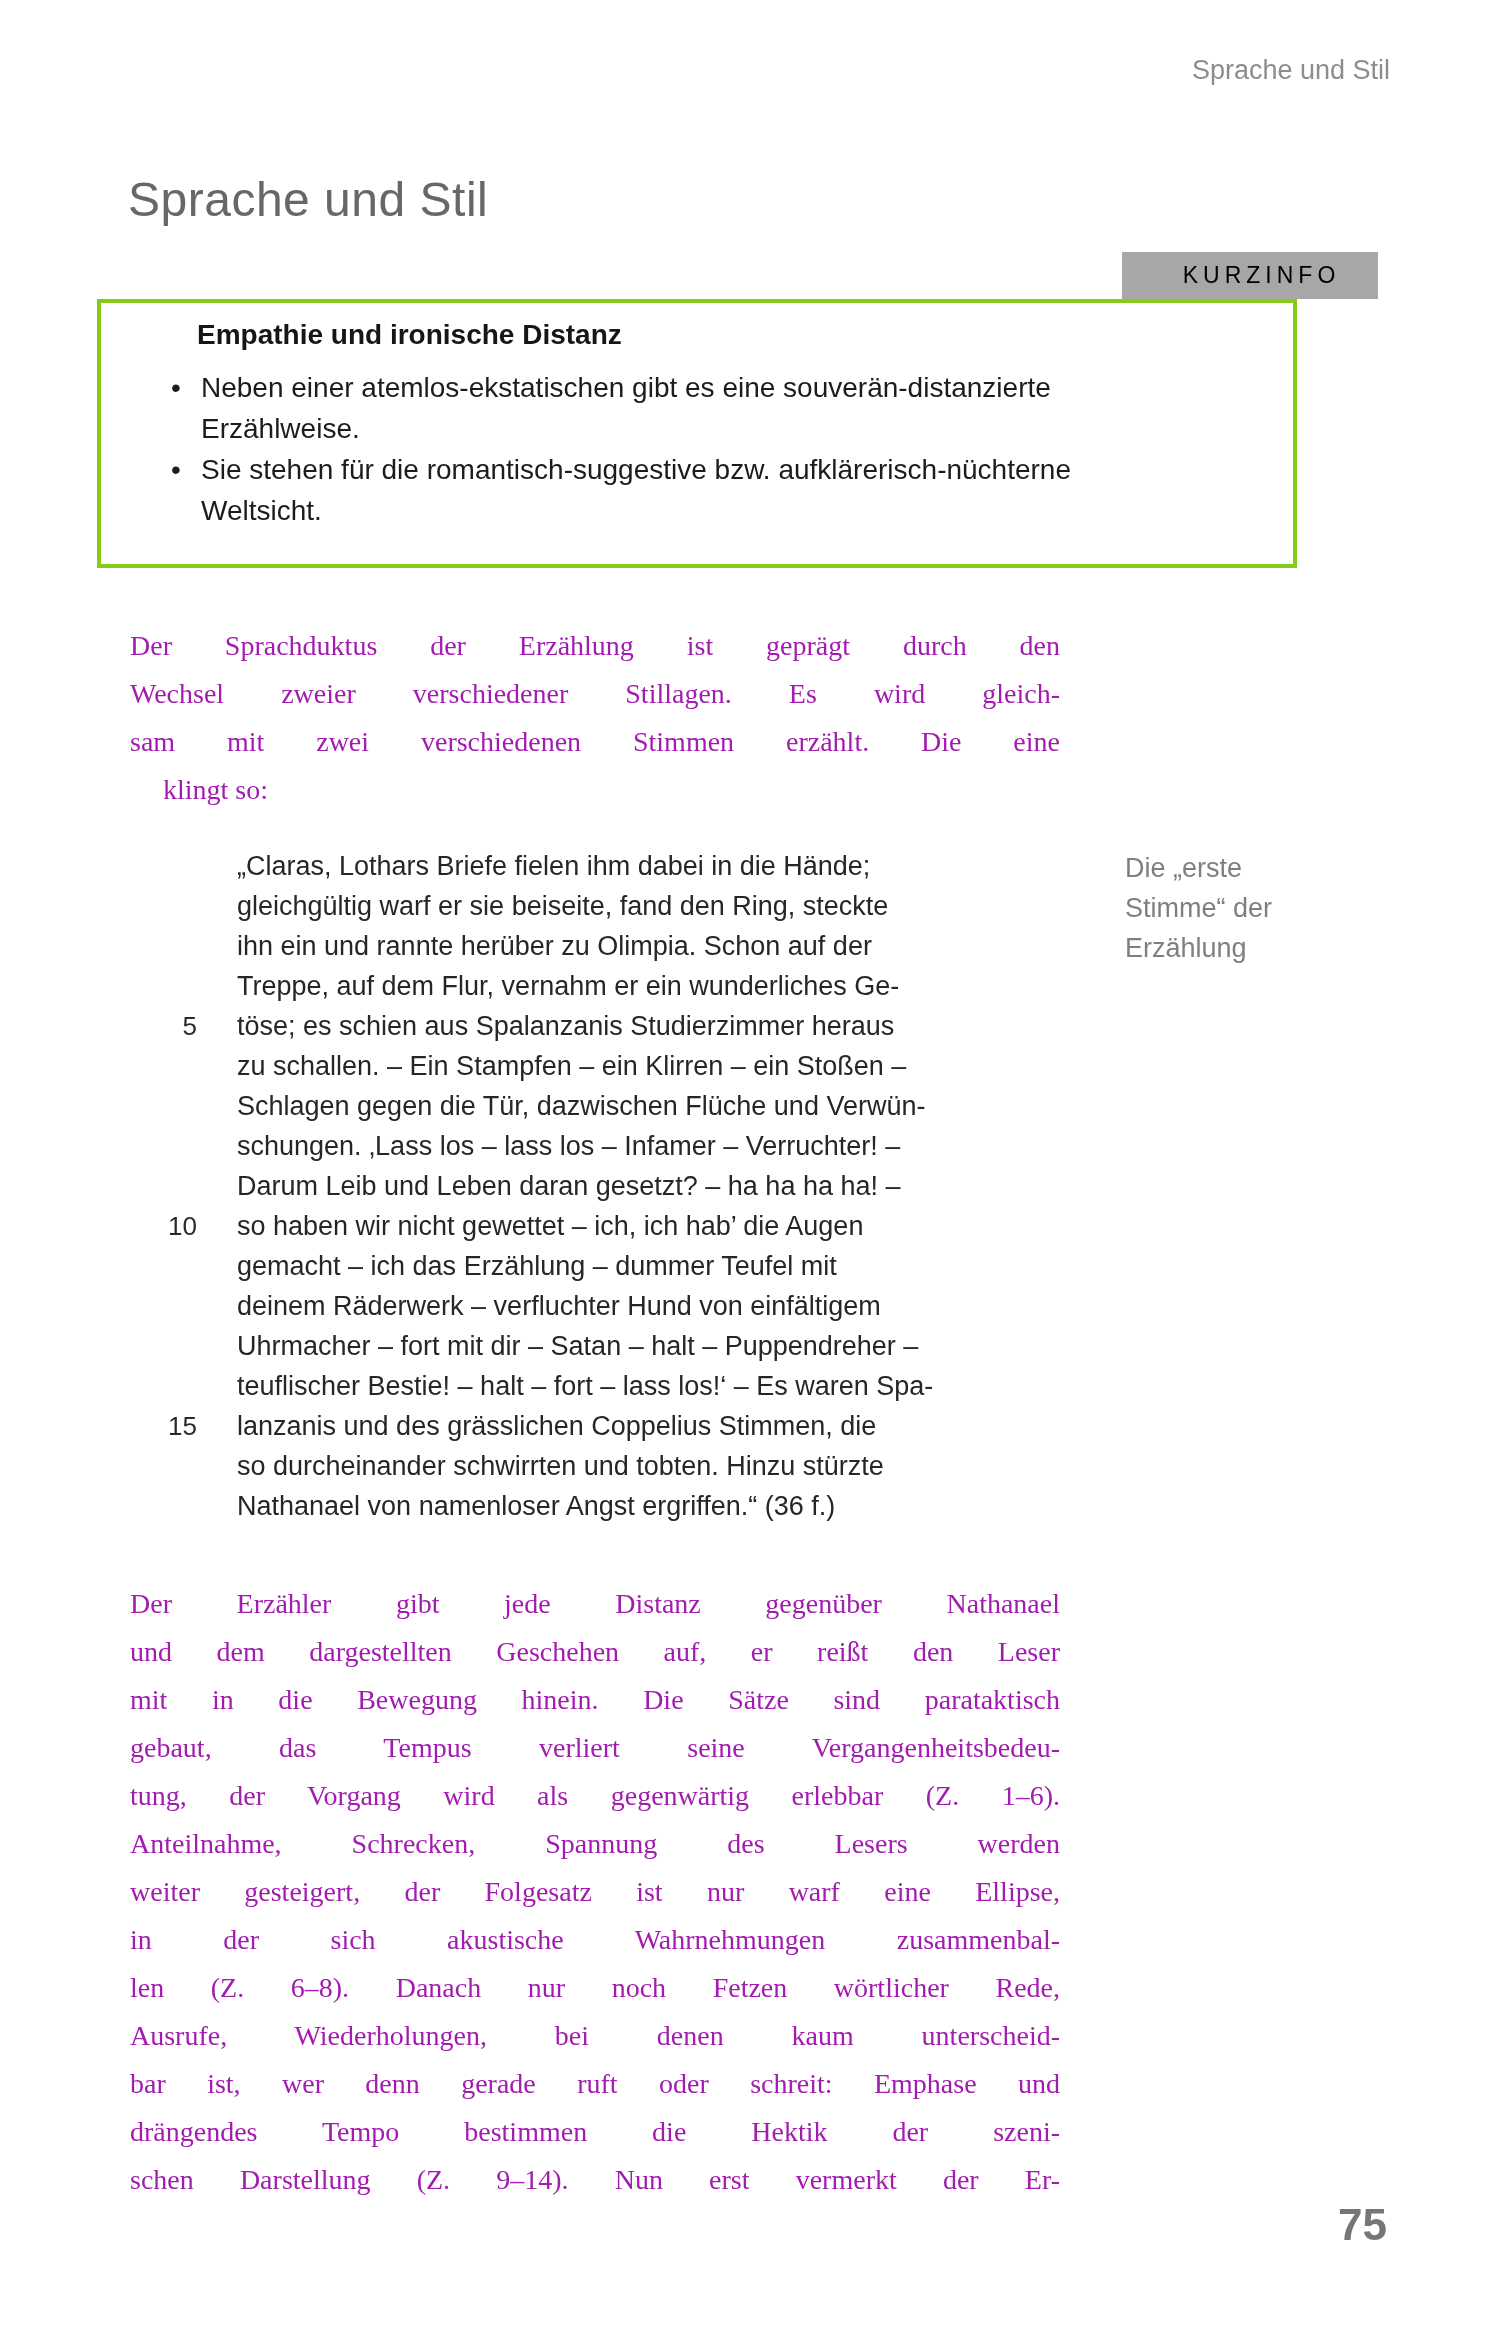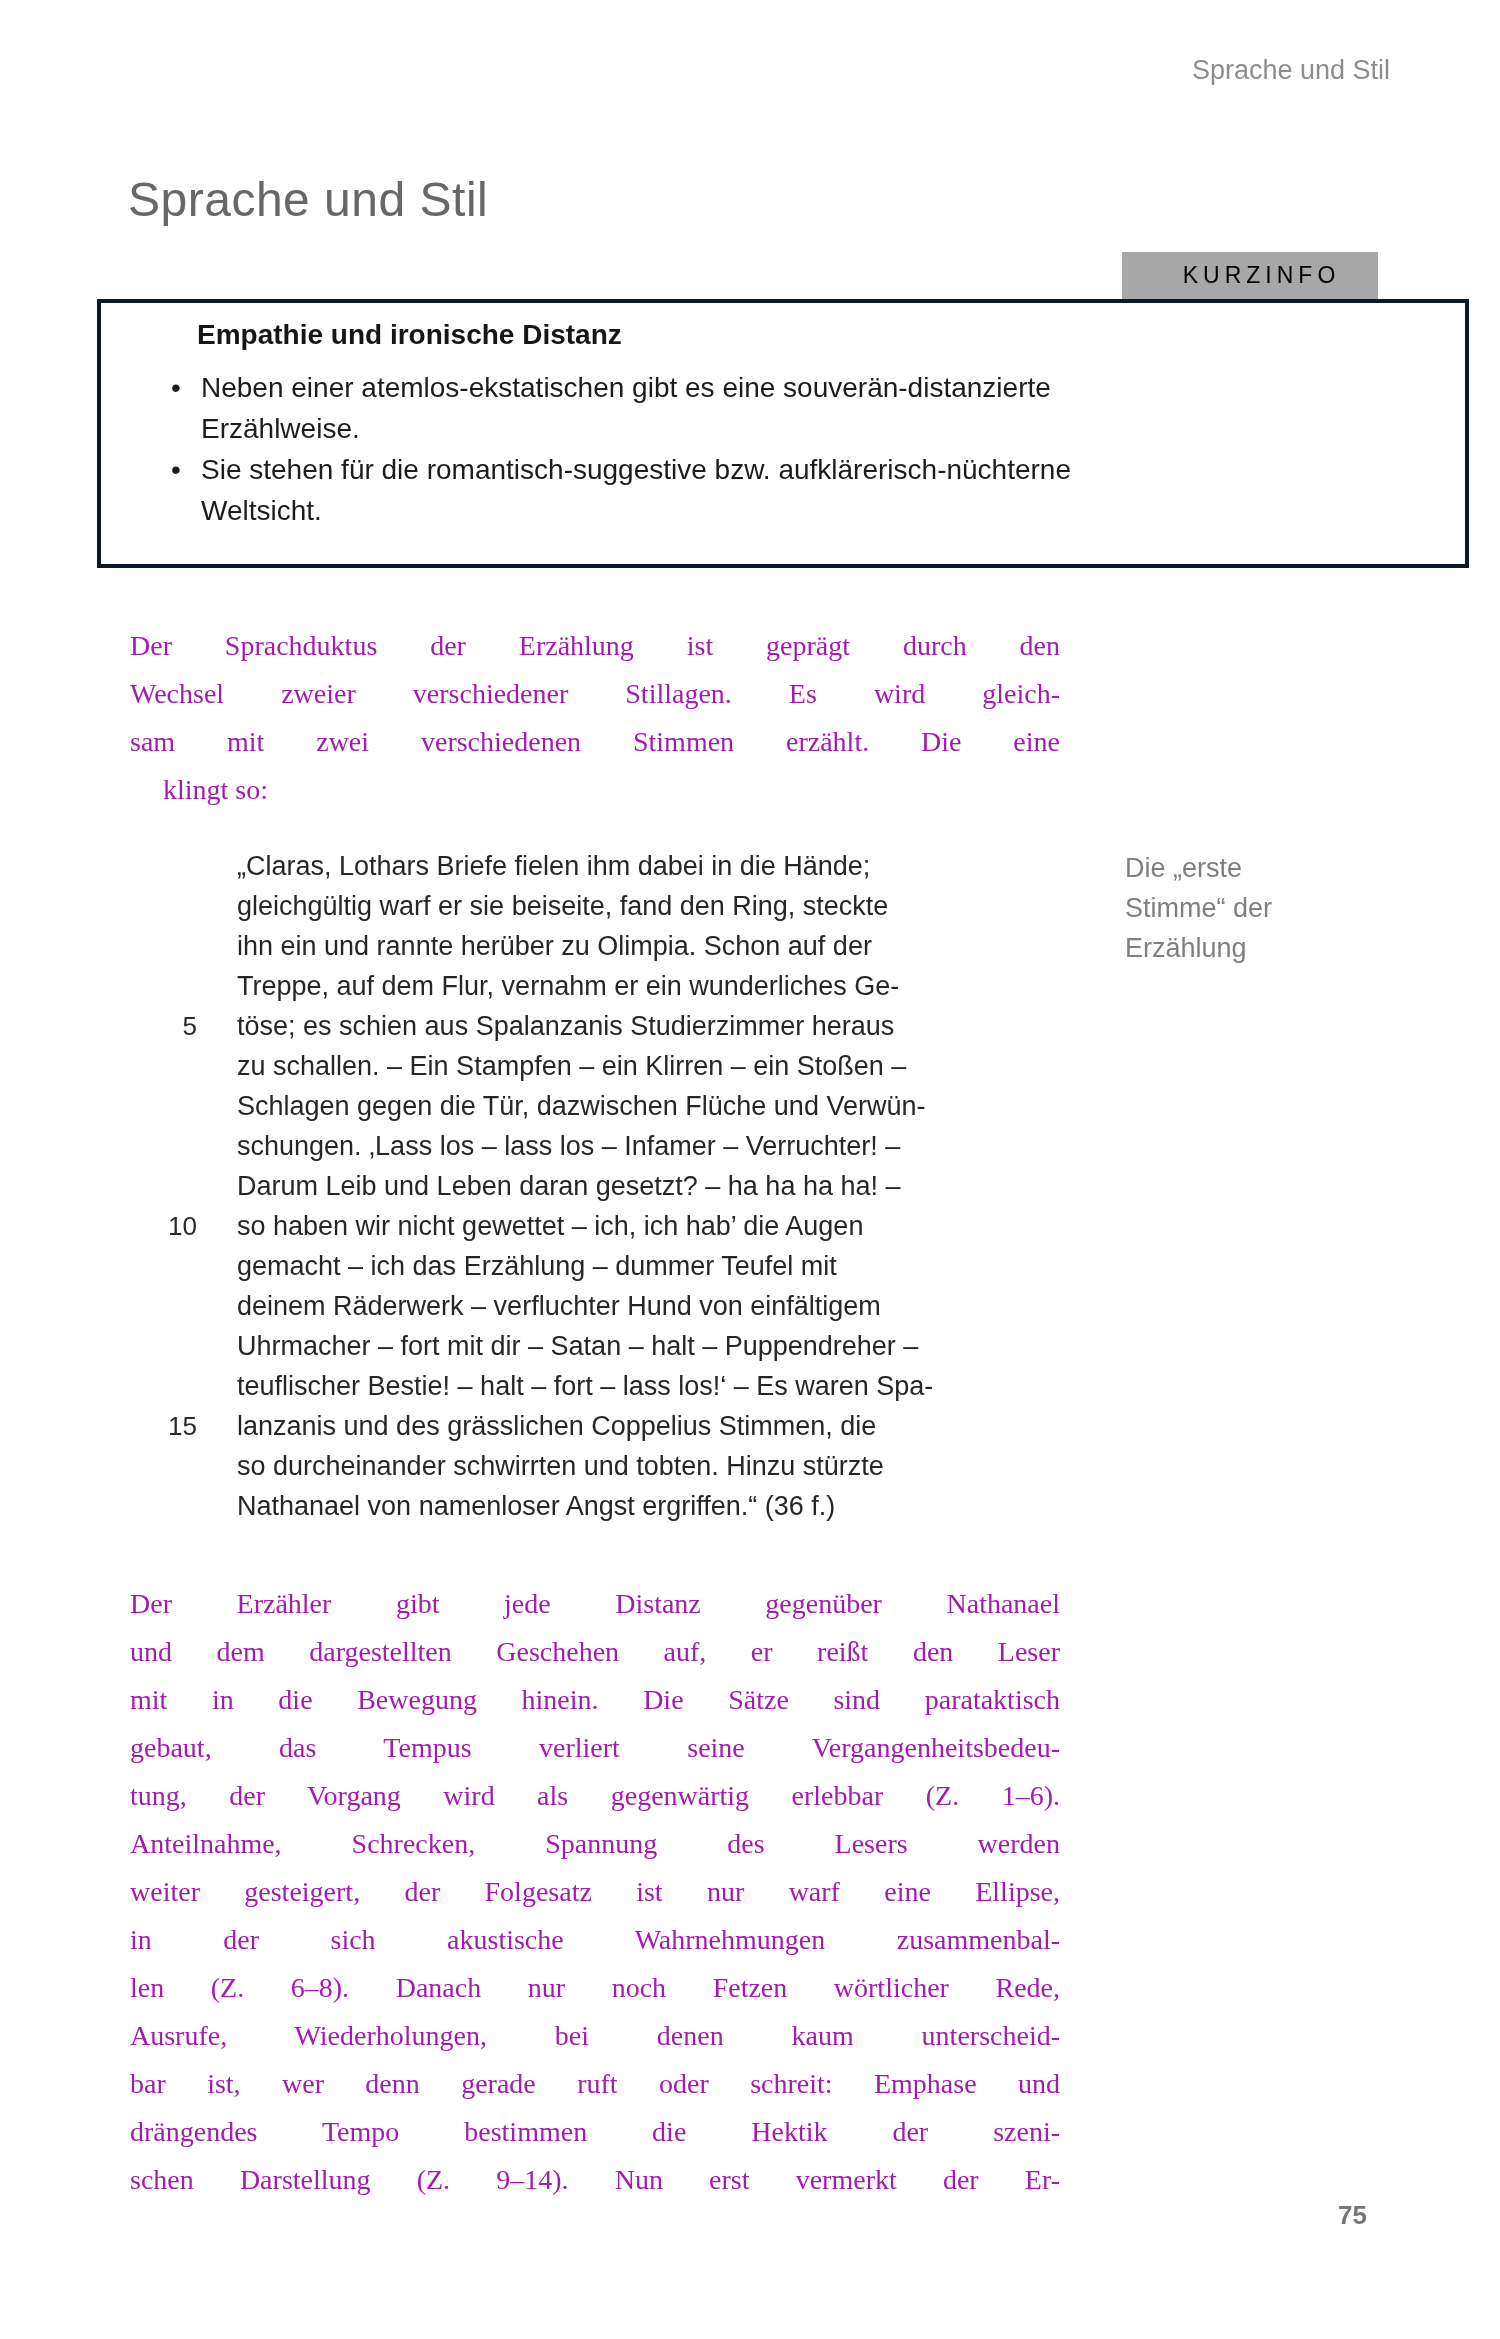--- a/index.html
+++ b/index.html
@@ -22,22 +22,22 @@
   .kurzinfo-chip {
     position:absolute; left:1122px; top:252px;
     width:256px; height:47px;
     background:#a7a7a7; color:#000000;
     font-size:23px; font-weight:normal; letter-spacing:5px;
     display:flex; align-items:center; justify-content:center;
     box-sizing:border-box; padding-left:23px;
   }
   .infobox {
     position:absolute; left:97px; top:299px;
-    width:1372px; height:269px;
-    border:4px solid #0f172a; background:#ffffff;
+    width:1200px; height:269px;
+    border:4px solid #84cc16; background:#ffffff;
     box-sizing:border-box;
   }
   .infobox-title {
     margin:16px 0 16px 96px;
     font-size:28px; font-weight:bold; color:#161616;
   }
   .bullet-row {
     display:flex; padding-left:70px;
     font-size:28px; line-height:41px; color:#1c1c1c;
   }
@@ -63,21 +63,21 @@
   .qtext {
     margin-left:40px; font-size:27px; color:#262626;
     white-space:nowrap;
   }
   .margin-note {
     position:absolute; left:1125px; top:848px;
     font-size:27px; line-height:40px; color:#7f7f7f;
   }
   .page-number {
     position:absolute; left:1338px; top:2200px;
-    font-size:26px; font-weight:bold; color:#767676;
+    font-size:44px; font-weight:bold; color:#767676;
   }
 </style>
 </head>
 <body>
 
 <div>
 
   <div class="running-header">Sprache und Stil</div>
 
   <h1 class="page-title">Sprache und Stil</h1>

